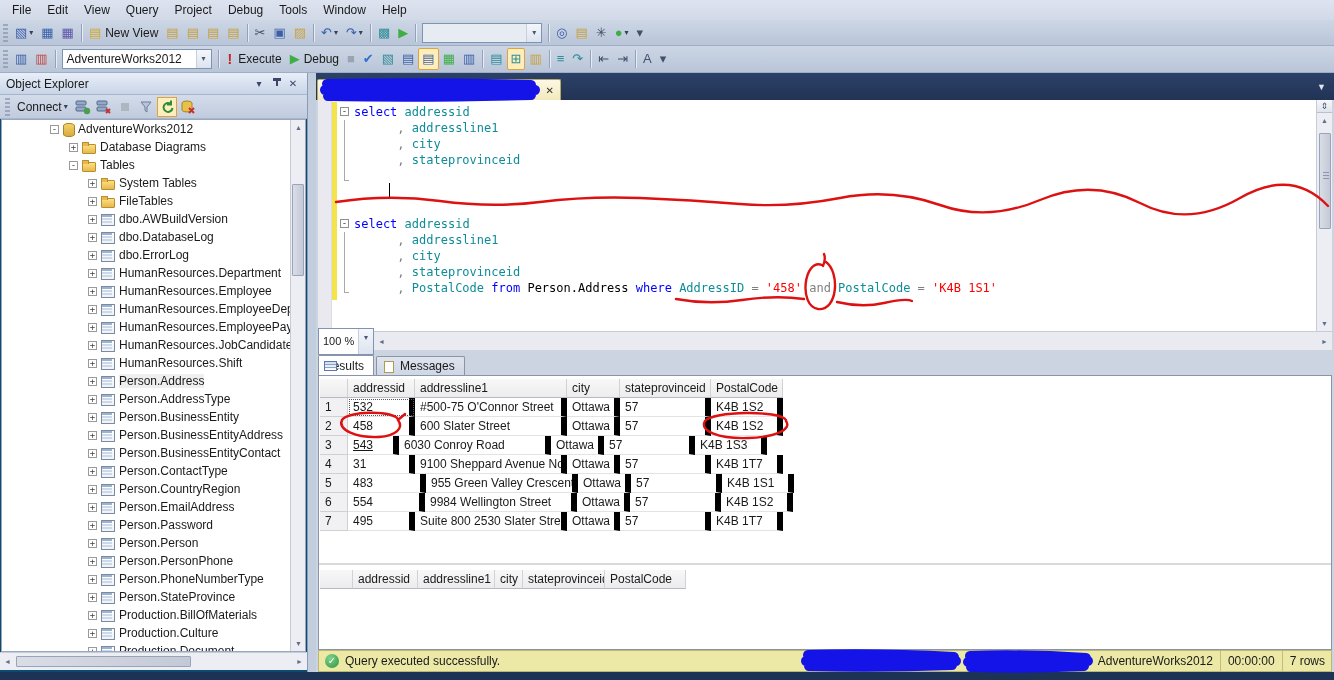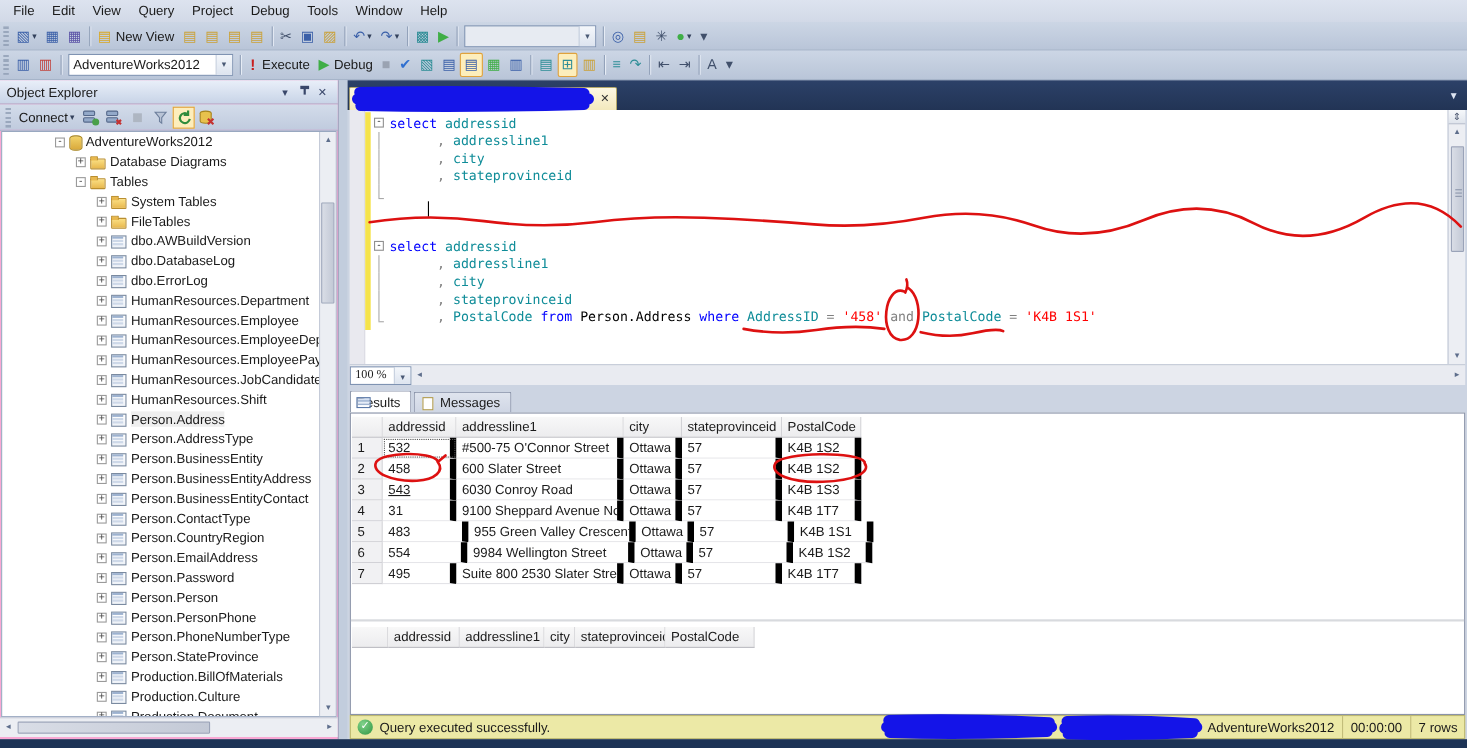--- a/index.html
+++ b/index.html
@@ -26,21 +26,21 @@
   .bang { color:#c81e1e; font-weight:bold; font-size:14px; margin:0 2px; }
   .ic-blue{color:#3a5fa8;} .ic-blue2{color:#2f6fd0;} .ic-purple{color:#5d55a8;} .ic-yellow{color:#d8a829;}
   .ic-gold{color:#caa23a;} .ic-dark{color:#41506b;} .ic-teal{color:#2d8d96;} .ic-green{color:#3fae46;}
   .ic-gray{color:#9aa3b2;} .ic-red{color:#c2453f;}
   .combo { display:flex; align-items:center; background:#fff; border:1px solid #7f93b2; height:20px; margin:0 3px; }
   .combo .ctext { flex:1; padding:0 4px; white-space:nowrap; overflow:hidden; }
   .combo .carrow { width:15px; text-align:center; font-size:8px; color:#4a5a75; border-left:1px solid #c4cedd; background:linear-gradient(#f4f7fb,#dde4ef); height:100%; line-height:18px; }
   .combo.empty { background:#e7ebf2; }
 
   
-  #oe { position:absolute; left:0; top:73px; width:308px; height:599px; background:#f9a8d4; border-right:1px solid #8b9bb5; }
+  #oe { position:absolute; left:0; top:73px; width:308px; height:599px; background:#0c4a6e; border-right:1px solid #8b9bb5; }
   .oe-title { position:absolute; left:0; top:0; width:100%; height:22px;
     background:linear-gradient(#e9eff9,#c8d4e7); border-bottom:1px solid #a8b6cc;
     display:flex; align-items:center; padding:0 6px; }
   .oe-title .t { flex:1; }
   .oe-tbicon { width:16px; text-align:center; color:#39476a; font-size:10px; margin-left:2px; cursor:default; }
   .pin { position:relative; width:12px; height:12px; margin-left:4px; }
   .pin::before { content:""; position:absolute; left:5px; top:1px; width:2px; height:7px; background:#39476a; }
   .pin::after { content:""; position:absolute; left:2px; top:0; width:8px; height:3px; background:#39476a; }
   .oe-toolbar { position:absolute; left:0; top:22px; width:100%; height:24px; display:flex; align-items:center;
     background:linear-gradient(#d3dcea,#c0cbde); border-bottom:1px solid #a8b6cc; padding-left:2px; }
@@ -88,21 +88,21 @@
   .gtick { position:absolute; left:7px; width:5px; height:1px; background:#a9a9a9; }
   #codeLines { position:absolute; left:36px; top:0; right:0; height:100%; }
   .cl { position:absolute; left:0; height:16px; white-space:pre; font:12px/16px "DejaVu Sans Mono",monospace; }
   .tok-kw{color:#0000ff;} .tok-id{color:#0e8c98;} .tok-str{color:#ff0000;} .tok-op{color:#808080;} .tok-pl{color:#000;}
   #caret { position:absolute; left:71px; top:83px; width:1px; height:14px; background:#000; }
   #evscroll { left:1000px; top:27px; width:16px; height:231px; }
   .splitbtn { height:13px; border-bottom:1px solid #b8bfce; text-align:center; font-size:9px; line-height:13px; color:#44506a; background:linear-gradient(#f6f8fb,#dfe4ec); }
   .vthumb { width:12px; margin:1px; position:relative; }
   .vthumb::after { content:""; position:absolute; left:3px; top:44%; width:6px; height:1px; background:#8d97ac; box-shadow:0 3px 0 #8d97ac, 0 -3px 0 #8d97ac; }
   #ehscroll { position:absolute; left:2px; top:258px; width:1014px; height:19px; background:#e9ebf1; border-top:1px solid #c5cbd8; display:flex; align-items:center; }
-  #zoomCombo { width:56px; height:17px; margin:0;font-family:Liberation Serif, serif; }
+  #zoomCombo { width:56px; height:27px; margin:0; }
   #zoomCombo .ctext { font-size:11px; }
 
   
   #rtabs { position:absolute; left:2px; top:283px; height:19px; display:flex; align-items:flex-end; }
   .rtab { display:flex; align-items:center; height:19px; padding:0 9px 0 5px; border:1px solid #8a93a8; border-bottom:none;
     background:linear-gradient(#dfe4ee,#cfd6e4); margin-right:2px; border-radius:2px 2px 0 0; }
   .rtab.active { background:#fff; height:20px; }
   .rtabicon { width:13px; height:10px; margin-right:5px; position:relative; }
   .rtabicon.grid::before { content:""; position:absolute; inset:0; border:1px solid #5b79a8;
     background:linear-gradient(#cfdcf0,#fff); }
@@ -607,21 +607,21 @@
           <div class="grow">
             <div class="gc rh" style="width: 28px;">2</div>
             <div class="gc" style="width: 67px;">458</div>
             <div class="gc" style="width: 152px;">600 Slater Street</div>
             <div class="gc" style="width: 53px;">Ottawa</div>
             <div class="gc" style="width: 91px;">57</div>
             <div class="gc" style="width: 72px;">K4B 1S2</div>
           </div>
           <div class="grow">
             <div class="gc rh" style="width: 28px;">3</div>
-            <div class="gc" style="width: 67px; text-decoration: underline;">543</div>
+            <div class="gc" style="width: 51px; text-decoration: underline;">543</div>
             <div class="gc" style="width: 152px;">6030 Conroy Road</div>
             <div class="gc" style="width: 53px;">Ottawa</div>
             <div class="gc" style="width: 91px;">57</div>
             <div class="gc" style="width: 72px;">K4B 1S3</div>
           </div>
           <div class="grow">
             <div class="gc rh" style="width: 28px;">4</div>
             <div class="gc" style="width: 67px;">31</div>
             <div class="gc" style="width: 152px;">9100 Sheppard Avenue North</div>
             <div class="gc" style="width: 53px;">Ottawa</div>

